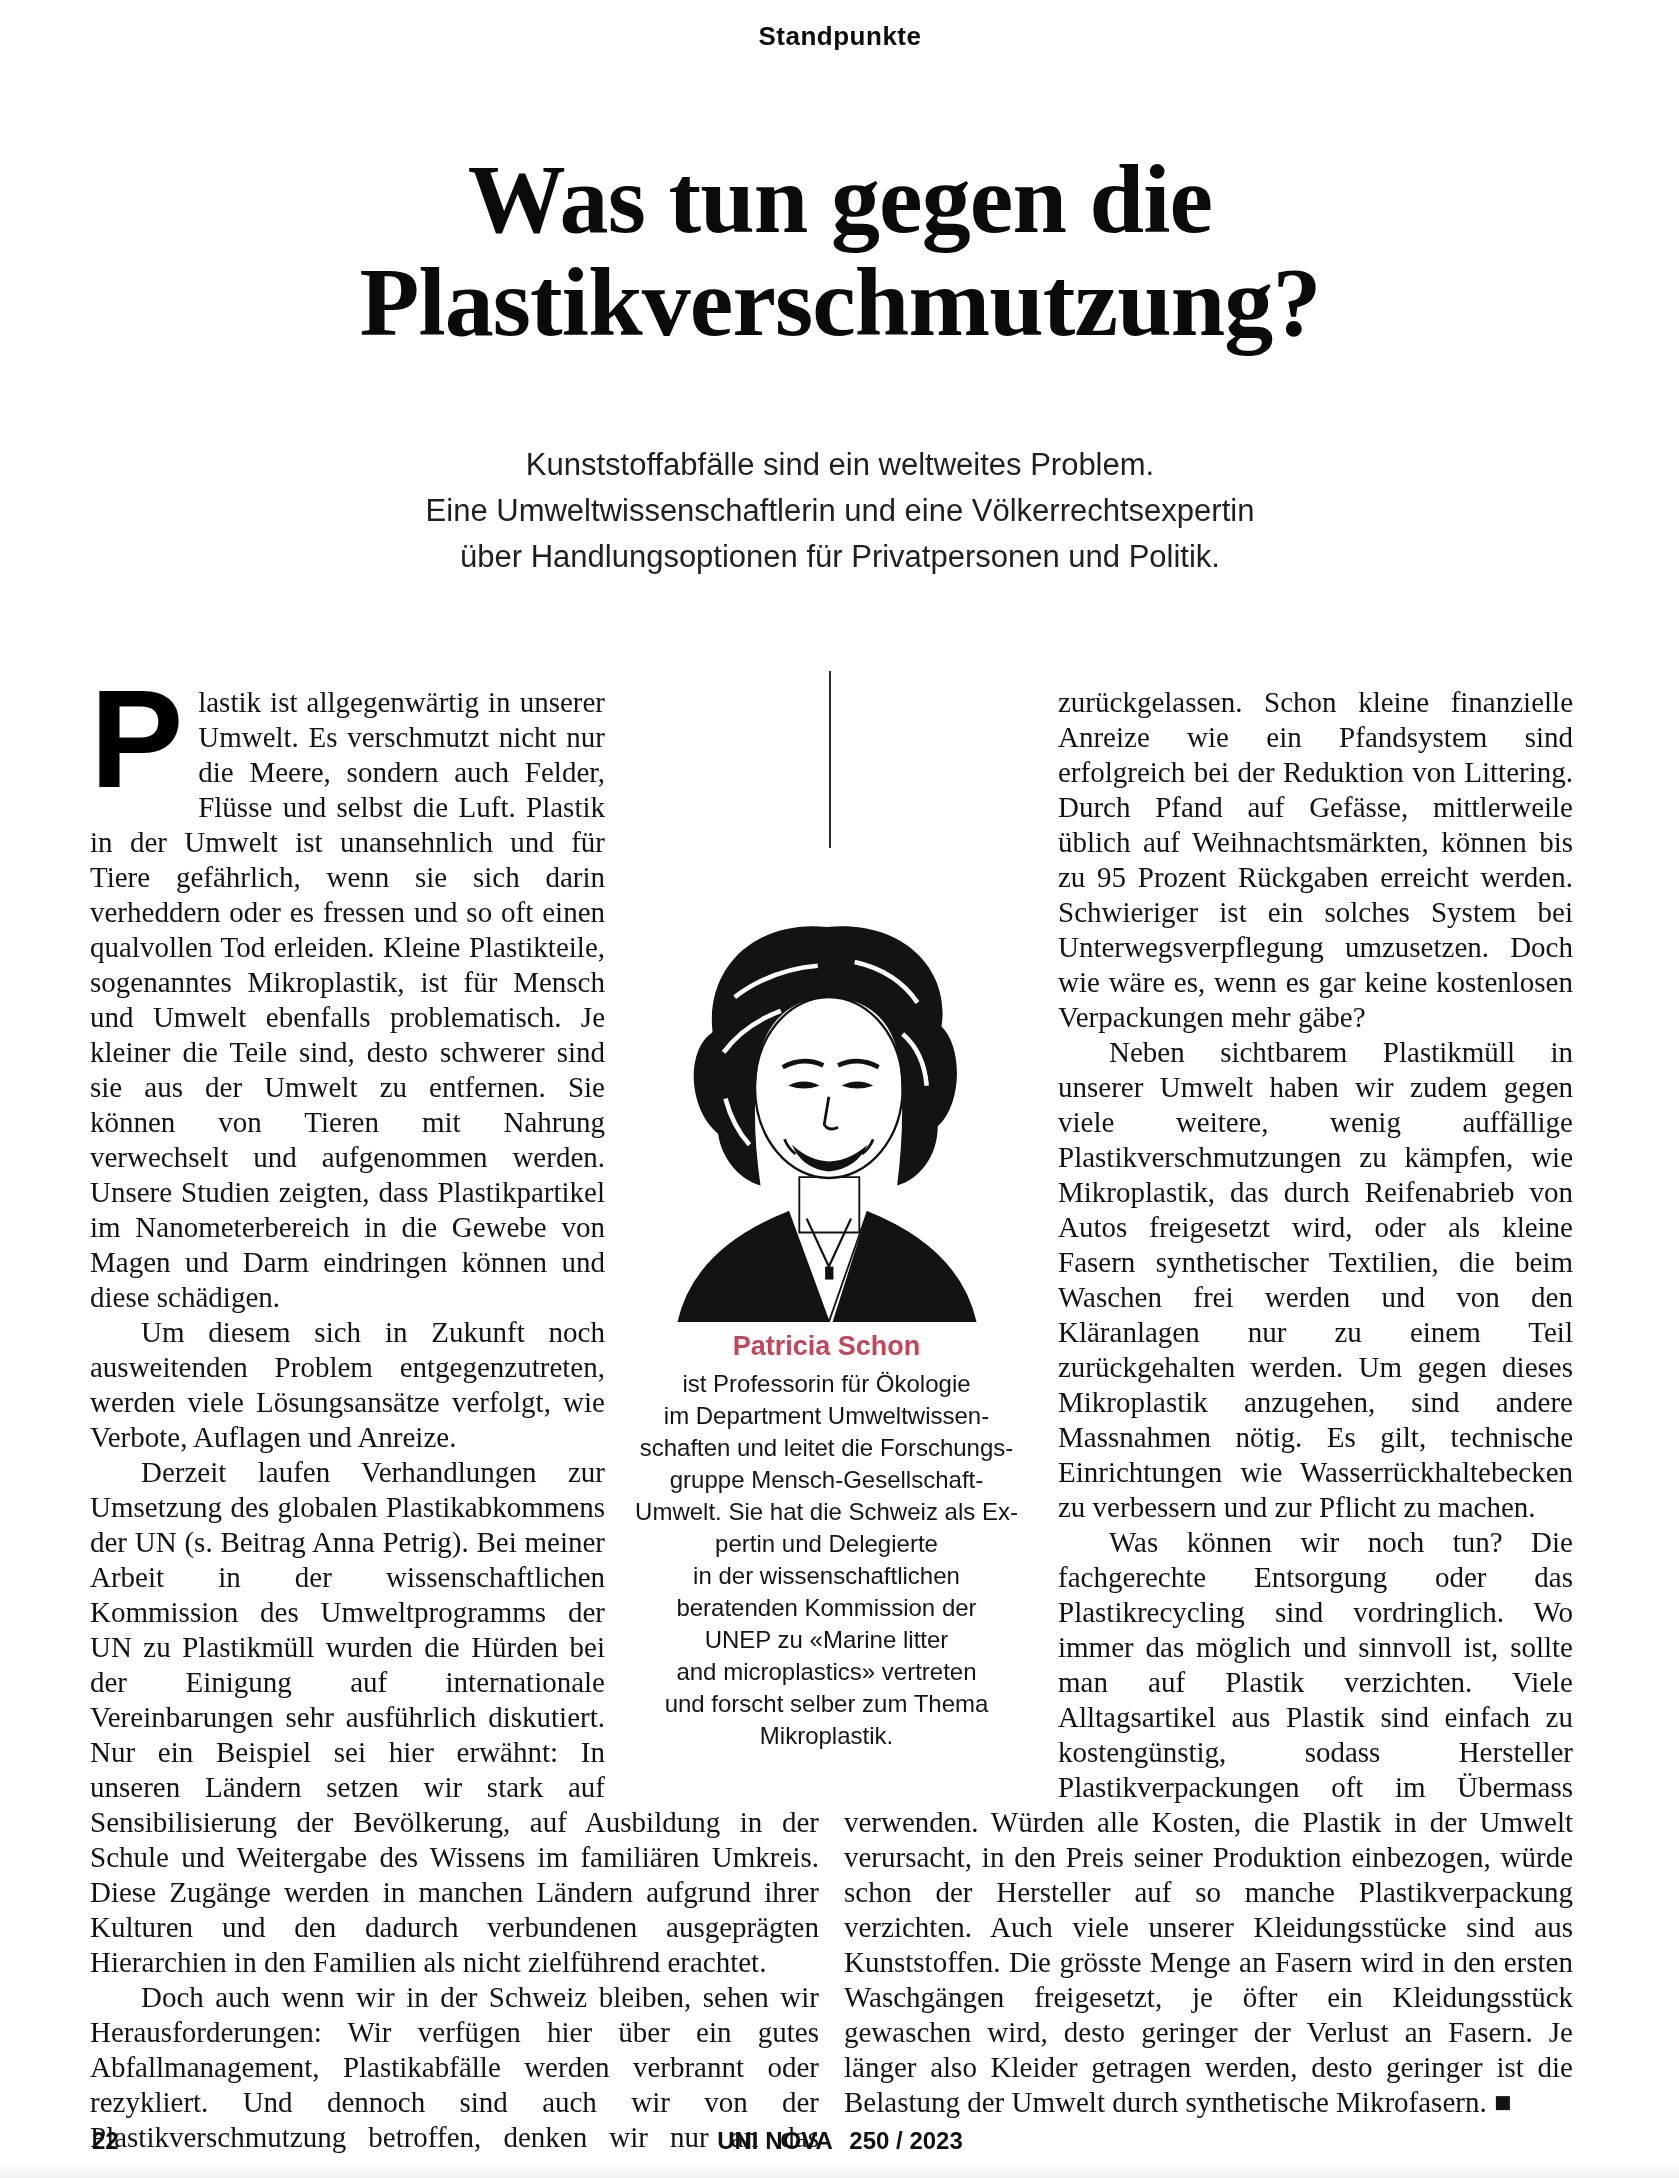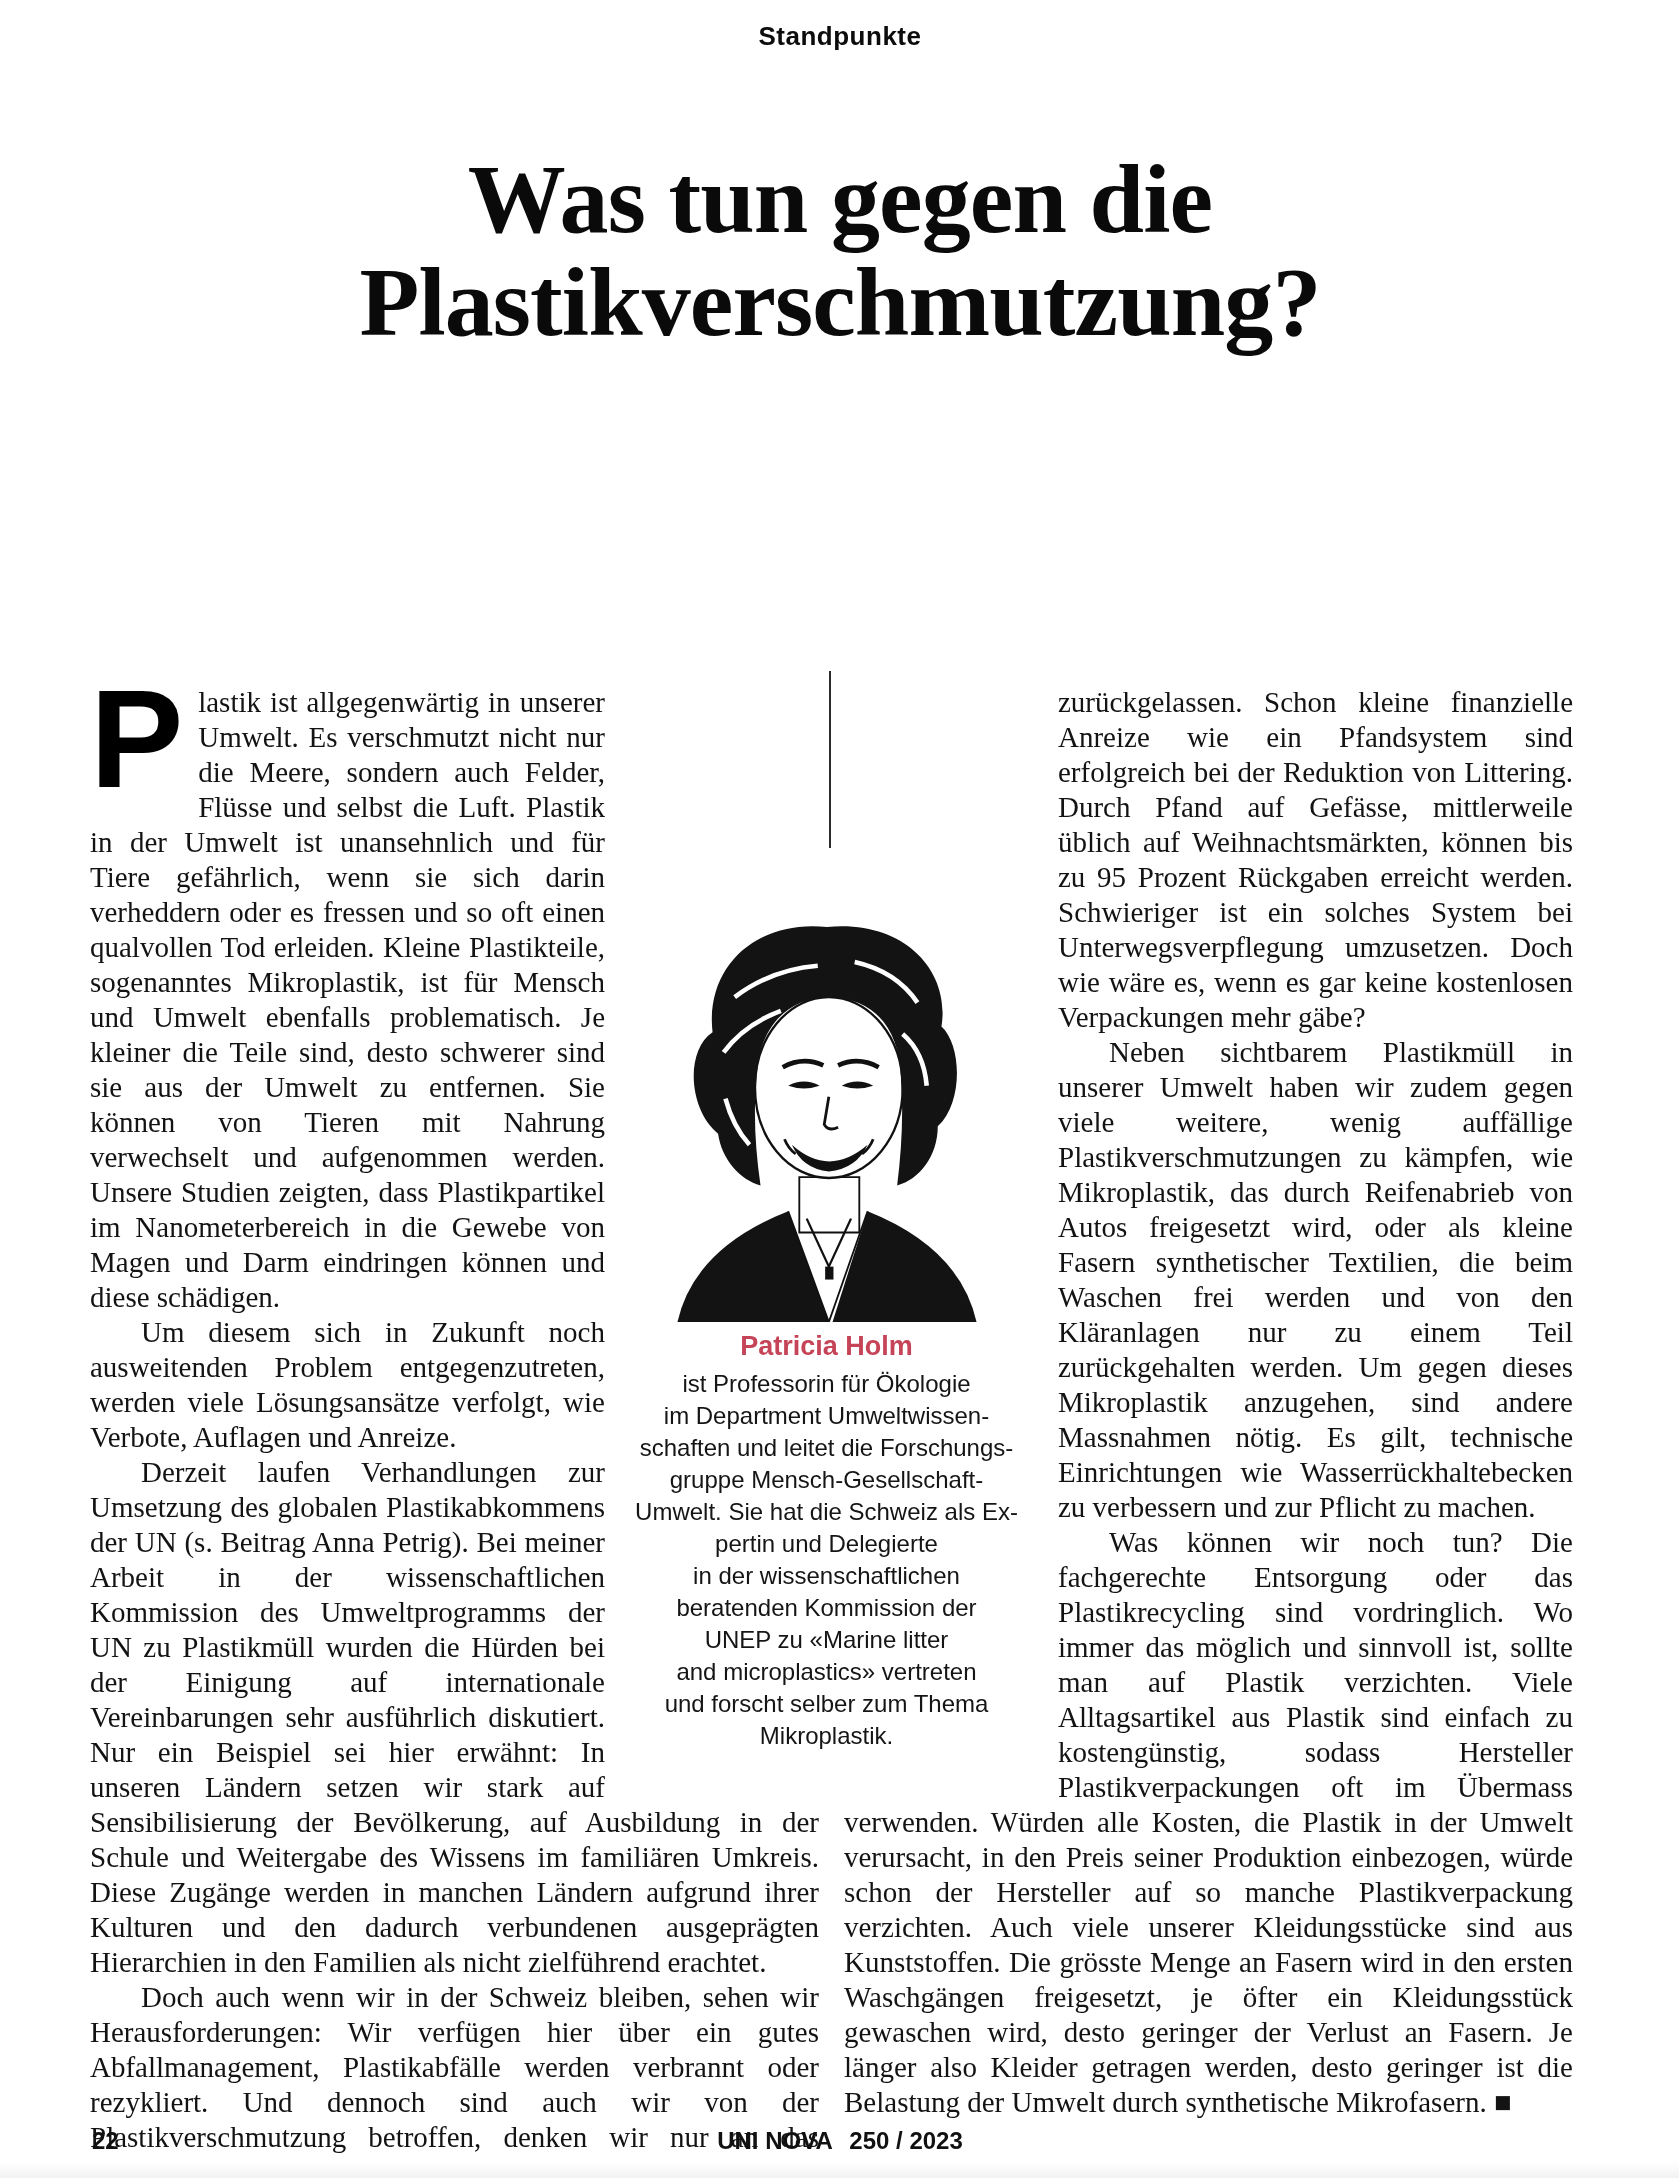--- a/index.html
+++ b/index.html
@@ -122,20 +122,23 @@
 </head>
 <body>
 
 <div class="page">
 
   <div class="kicker">Standpunkte</div>
 
   <h1 class="title">Was tun gegen die
 Plastikverschmutzung?</h1>
 
+  <div class="subtitle">Kunststoffabfälle sind ein weltweites Problem.
+Eine Umweltwissenschaftlerin und eine Völkerrechtsexpertin
+über Handlungsoptionen für Privatpersonen und Politik.</div>
 
   <div class="column-divider"></div>
 
   <div class="col col-left">
     <span class="cut-right"></span>
     <p><span class="dropcap">P</span><span>lastik ist allgegenwärtig in unserer Umwelt. Es verschmutzt nicht nur die Meere, sondern auch Felder, Flüsse und selbst die Luft. Plastik in der Umwelt ist unansehnlich und für Tiere gefährlich, wenn sie sich darin verheddern oder es fressen und so oft einen qualvollen Tod erleiden. Kleine Plastikteile, sogenanntes Mikroplastik, ist für Mensch und Umwelt ebenfalls problematisch. Je kleiner die Teile sind, desto schwerer sind sie aus der Umwelt zu entfernen. Sie können von Tieren mit Nahrung verwechselt und aufgenommen werden. Unsere Studien zeigten, dass Plastikpartikel im Nanometerbereich in die Gewebe von Magen und Darm eindringen können und diese schädigen.</span></p>
     <p class="indent">Um diesem sich in Zukunft noch ausweitenden Problem entgegenzutreten, werden viele Lösungsansätze verfolgt, wie Verbote, Auflagen und Anreize.</p>
     <p class="indent">Derzeit laufen Verhandlungen zur Umsetzung des globalen Plastikabkommens der UN (s. Beitrag Anna Petrig). Bei meiner Arbeit in der wissenschaftlichen Kommission des Umweltprogramms der UN zu Plastikmüll wurden die Hürden bei der Einigung auf internationale Vereinbarungen sehr ausführlich diskutiert. Nur ein Beispiel sei hier erwähnt: In unseren Ländern setzen wir stark auf Sensibilisierung der Bevölkerung, auf Ausbildung in der Schule und Weitergabe des Wissens im familiären Umkreis. Diese Zugänge werden in manchen Ländern aufgrund ihrer Kulturen und den dadurch verbundenen ausgeprägten Hierarchien in den Familien als nicht zielführend erachtet.</p>
     <p class="indent">Doch auch wenn wir in der Schweiz bleiben, sehen wir Herausforderungen: Wir verfügen hier über ein gutes Abfallmanagement, Plastikabfälle werden verbrannt oder rezykliert. Und dennoch sind auch wir von der Plastikverschmutzung betroffen, denken wir nur an das Littering. Wie könnte man dem begegnen? Studien zeigen: Dinge, die einen Wert haben, werden nicht</p>
   </div>
@@ -181,21 +184,21 @@
 
         <path d="M8 442 Q26 362 128 322 L172 442 Z" fill="#131313"></path>
         <path d="M332 442 Q314 362 214 322 L176 442 Z" fill="#131313"></path>
 
         <path d="M128 322 L172 442 L214 322" fill="none" stroke="#111" stroke-width="2"></path>
         <path d="M148 330 L172 382 L196 330" fill="none" stroke="#111" stroke-width="2.5"></path>
         <rect x="168" y="382" width="9" height="14" fill="#111"></rect>
       </svg>
     </div>
     <figcaption>
-      <div class="author-name" style="color: rgb(198, 68, 88);">Patricia Holm</div>
+      <div class="author-name" style="color: rgb(198, 68, 88);">Patricia Schon</div>
       <div class="author-bio">ist Professorin für Ökologie
 im Department Umweltwissen-
 schaften und leitet die Forschungs-
 gruppe Mensch-Gesellschaft-
 Umwelt. Sie hat die Schweiz als Ex-
 pertin und Delegierte
 in der wissenschaftlichen
 beratenden Kommission der
 UNEP zu «Marine litter
 and microplastics» vertreten

